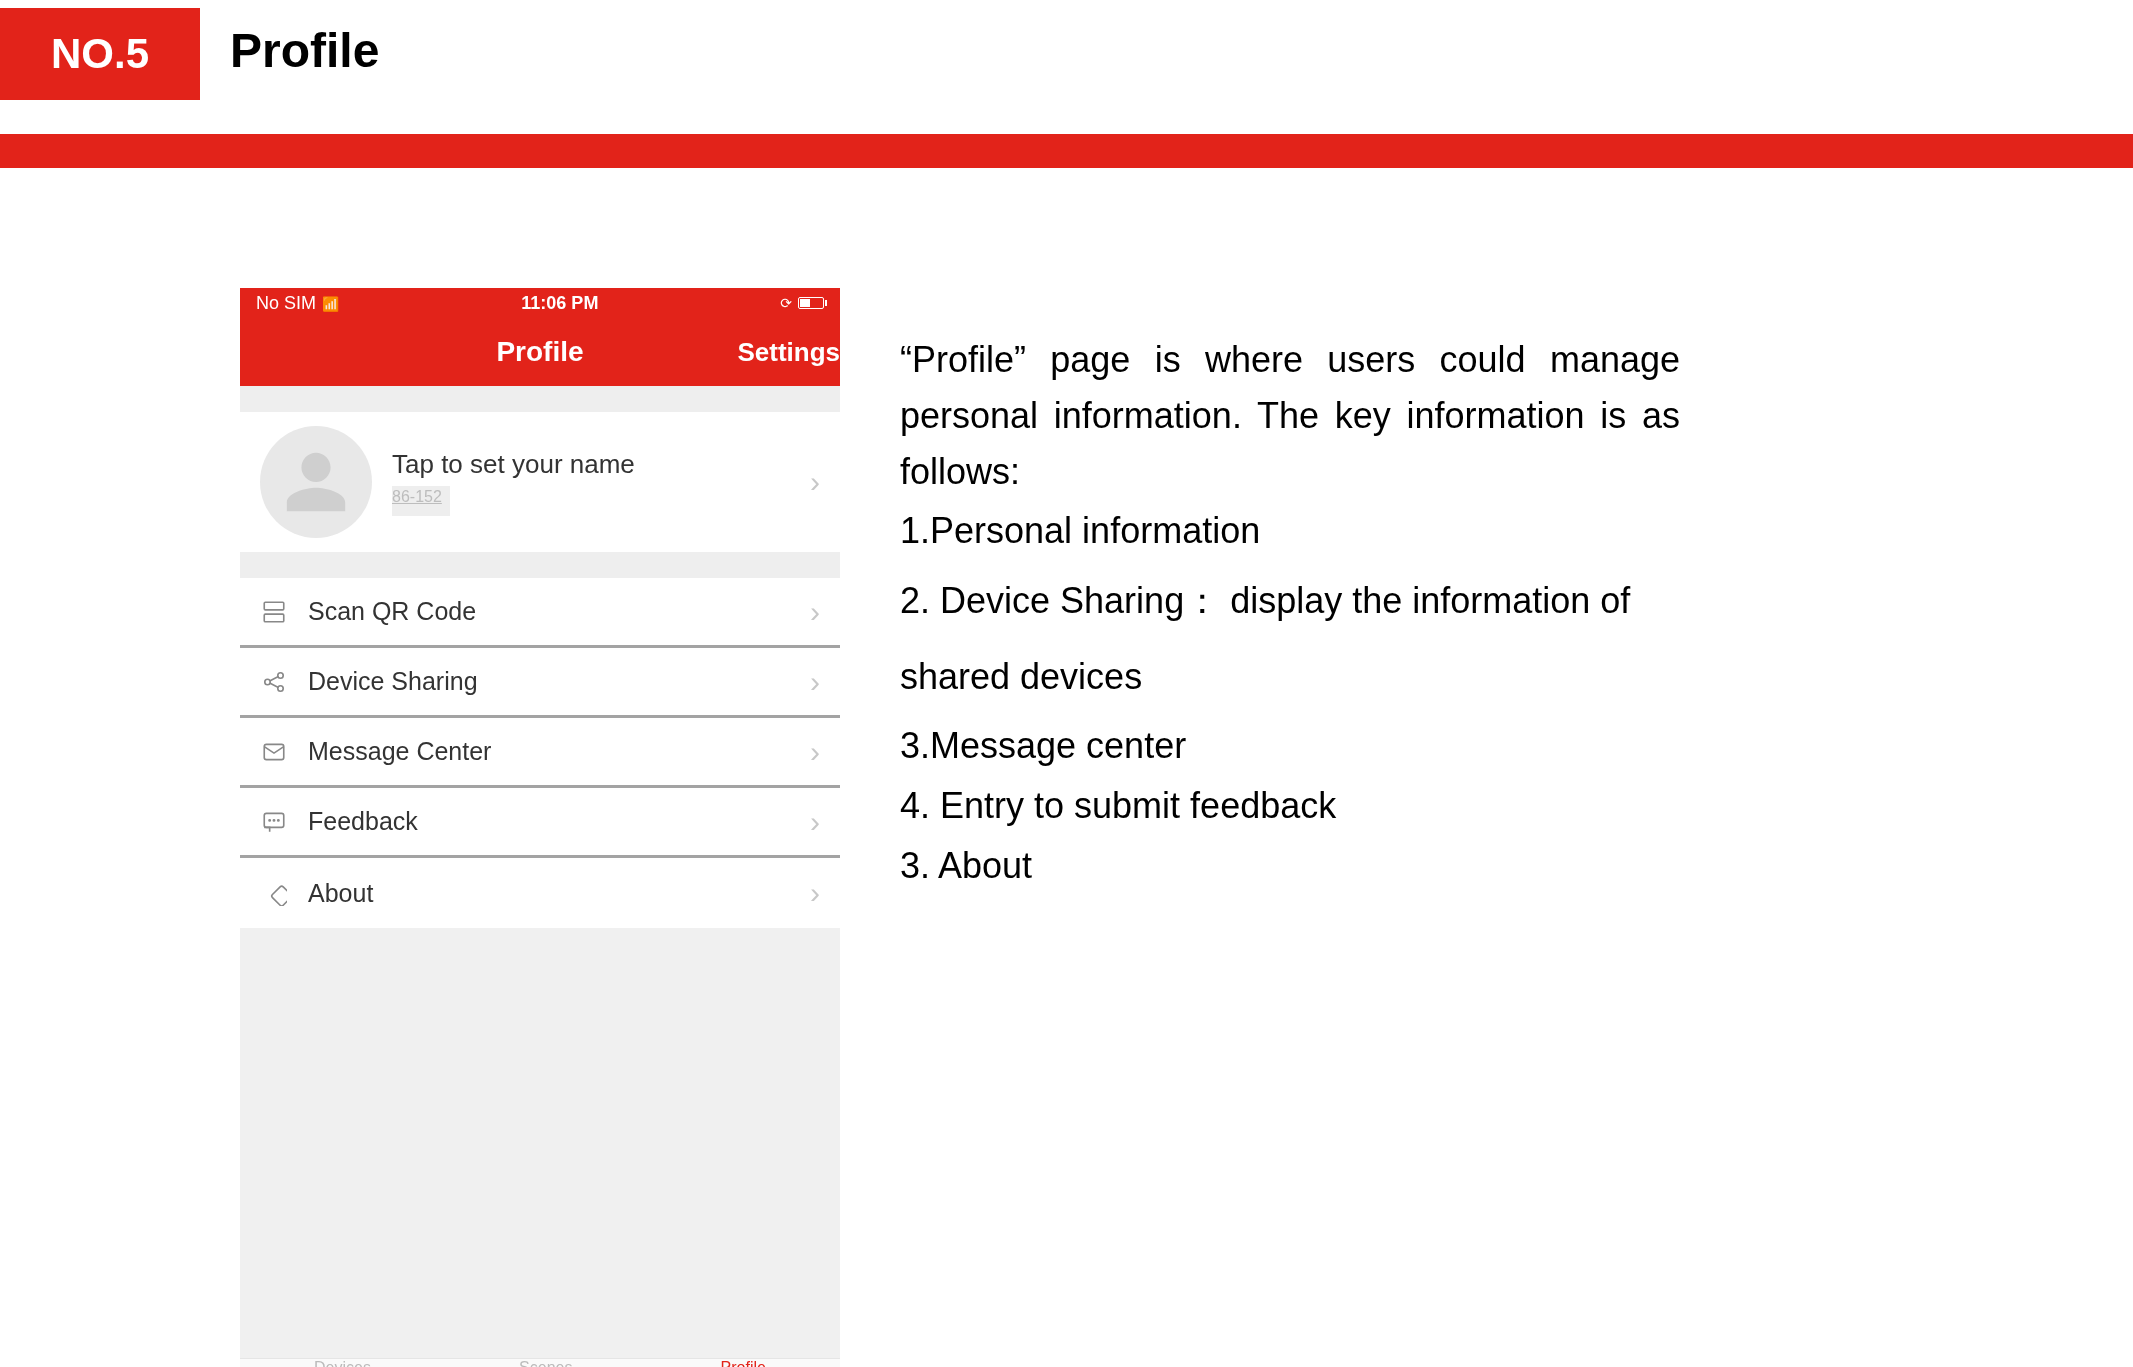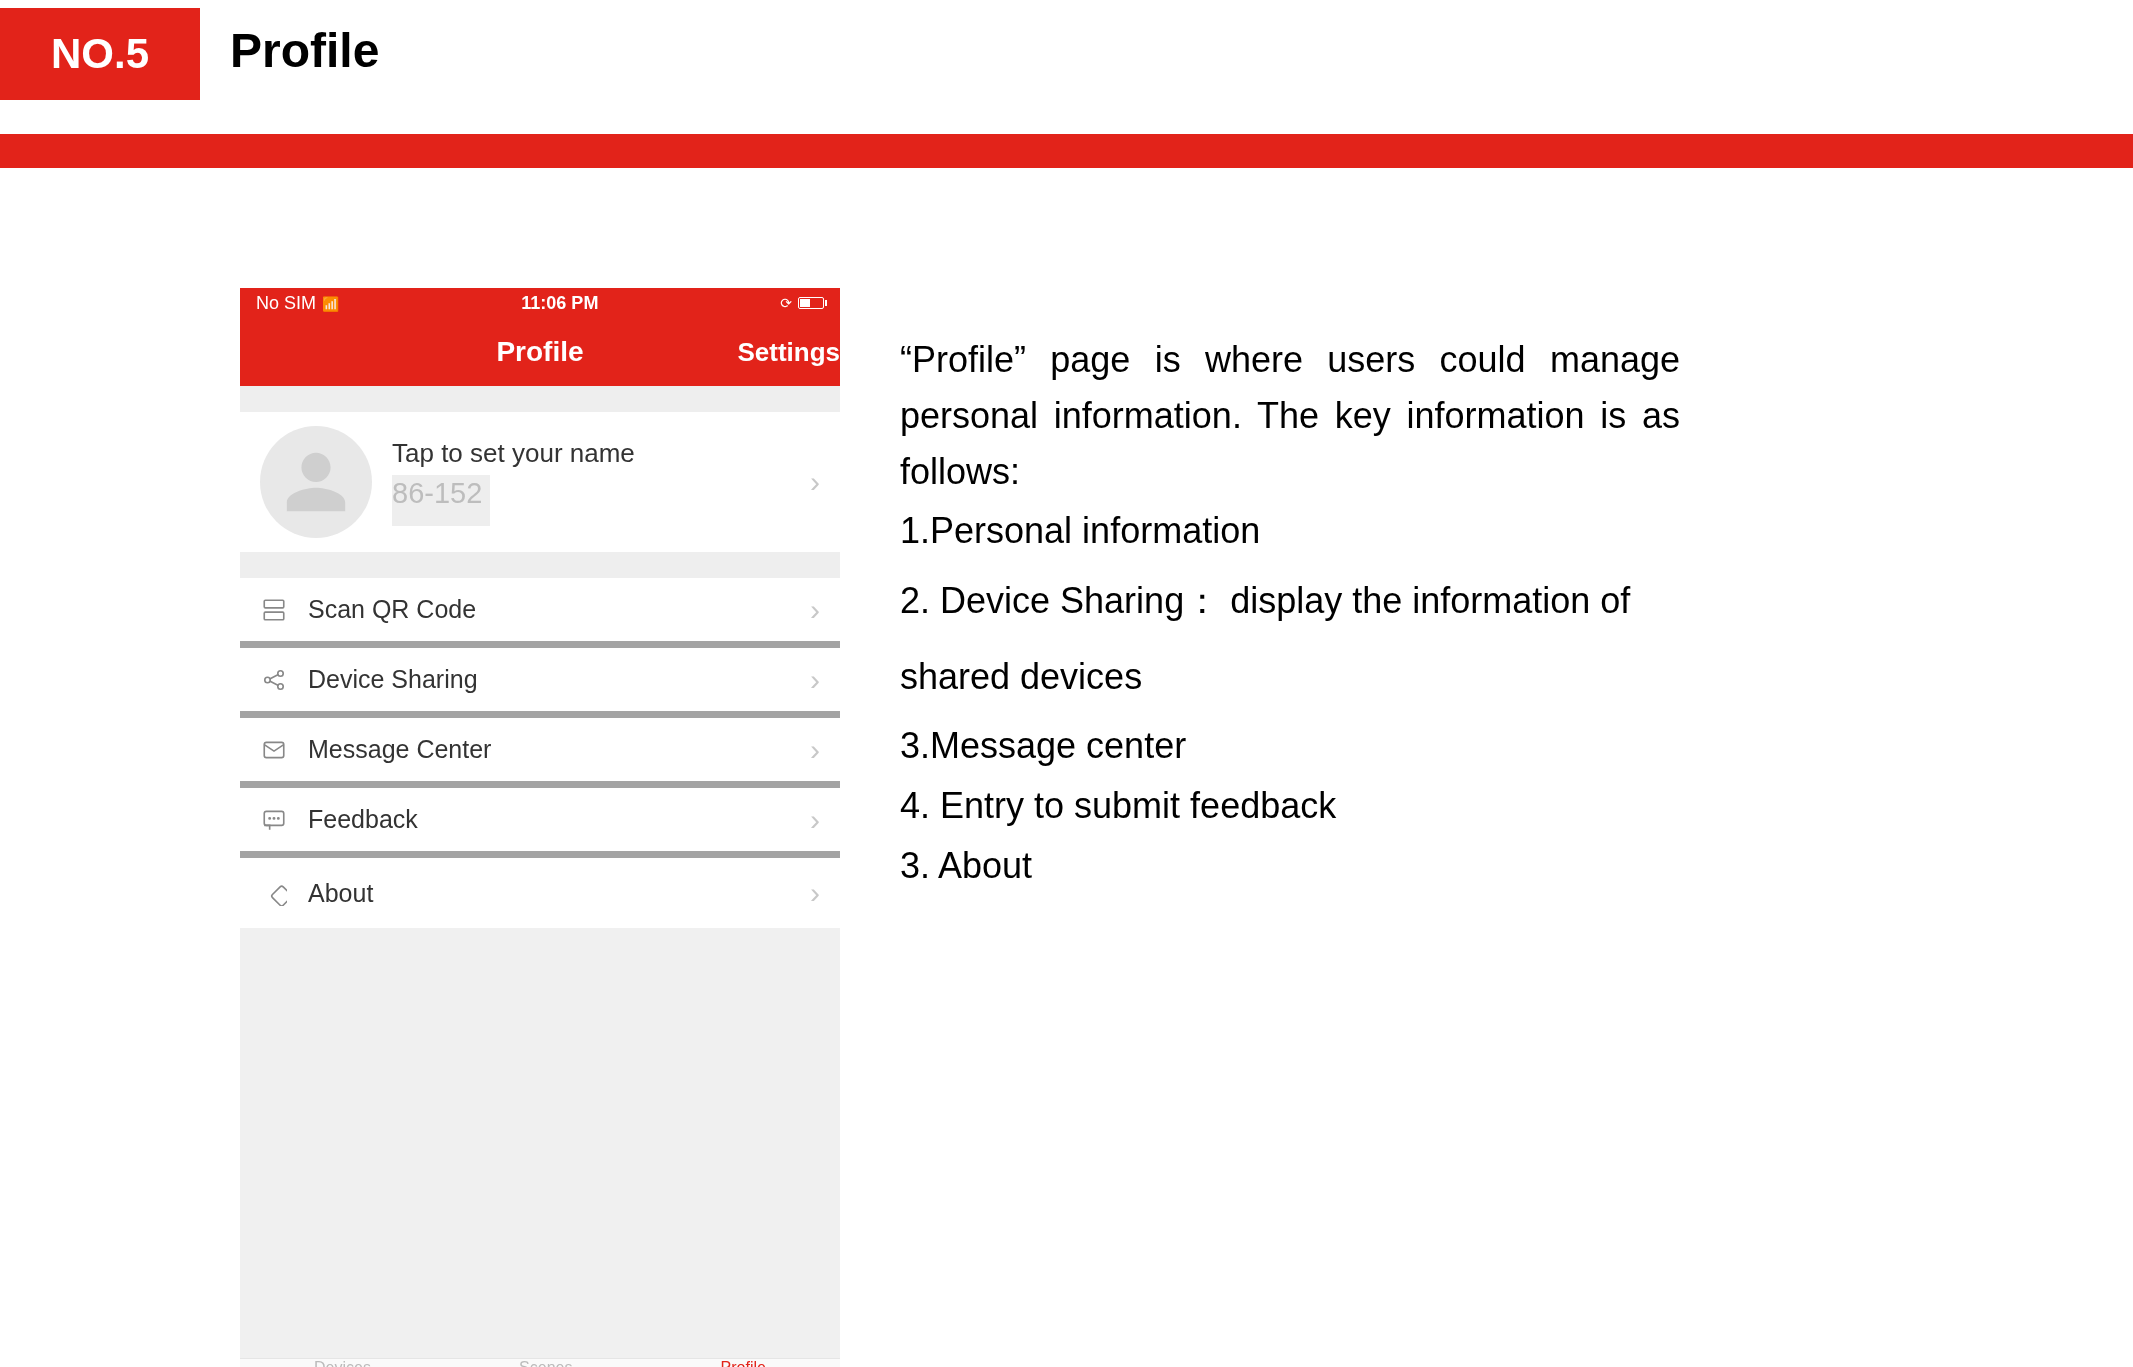--- a/index.html
+++ b/index.html
@@ -89,33 +89,34 @@
   }
   .avatar {
     width: 112px; height: 112px; border-radius: 50%;
     background: #e8e8e8;
     display:flex; align-items:center; justify-content:center;
   }
   .avatar svg { width: 70px; height: 70px; fill:#cfcfcf; }
   .profile-texts { flex:1; display:flex; flex-direction:column; gap:6px; }
   .profile-name { font-size: 26px; color:#333; }
   .profile-phone {
-    font-size: 29px; color:#bdbdbd;
+    font-size: 16px; color:#bdbdbd;
     background:#eeeeee;
     display:inline-block;
-    padding:2px 8px 16px 0;
+    padding:2px 8px 10px 0;
     width:fit-content;
+    text-decoration:underline;
   }
   .chevron { color:#c8c8c8; font-size:30px; font-weight:300; }
   .list { background:#fff; }
   .list-row {
     display:flex; align-items:center;
     padding: 0 20px;
     height: 70px;
-    border-bottom: 7px solid #a3a3a3;
+    border-bottom: 3px solid #a3a3a3;
     gap: 20px;
     background:#fff;
   }
   .list-row:last-child { border-bottom: none; }
   .list-icon { width:28px; display:flex; align-items:center; justify-content:center; color:#888; }
   .list-icon svg { width:26px; height:26px; stroke:#888; fill:none; stroke-width:1.5; }
   .list-label { flex:1; font-size: 25px; color:#333; }
   .tab-bar {
     margin-top:auto;
     background:#fafafa;

